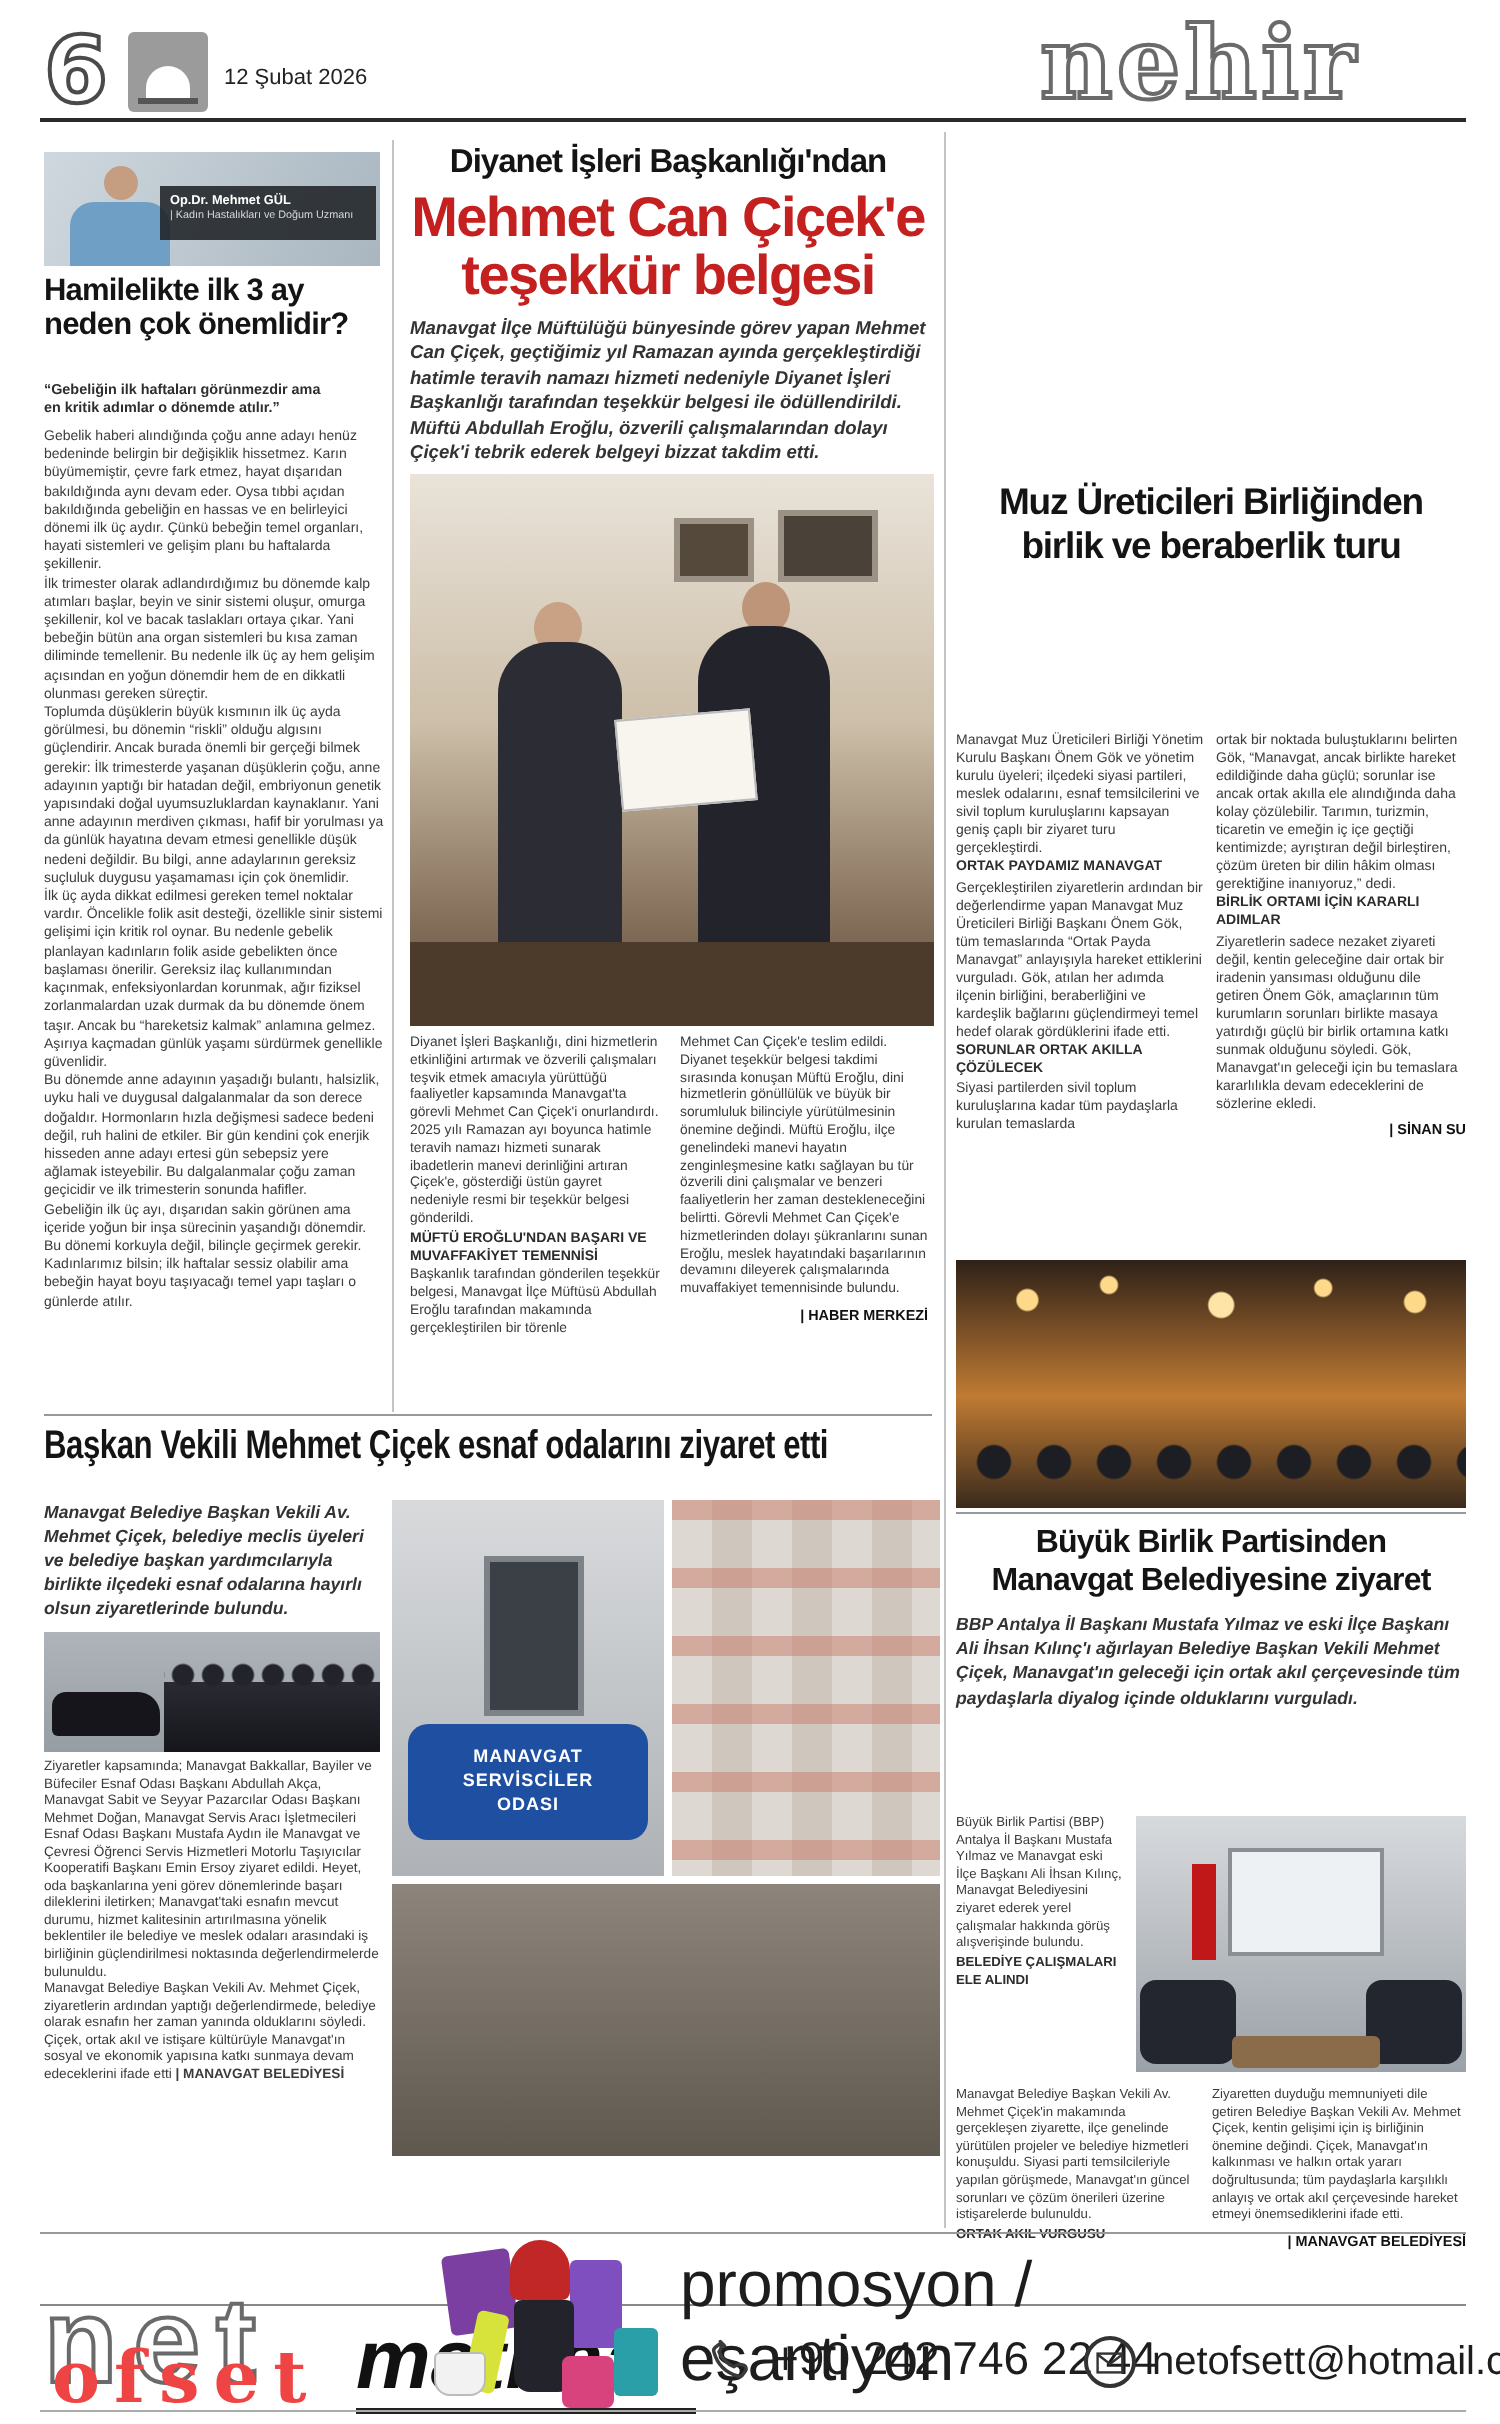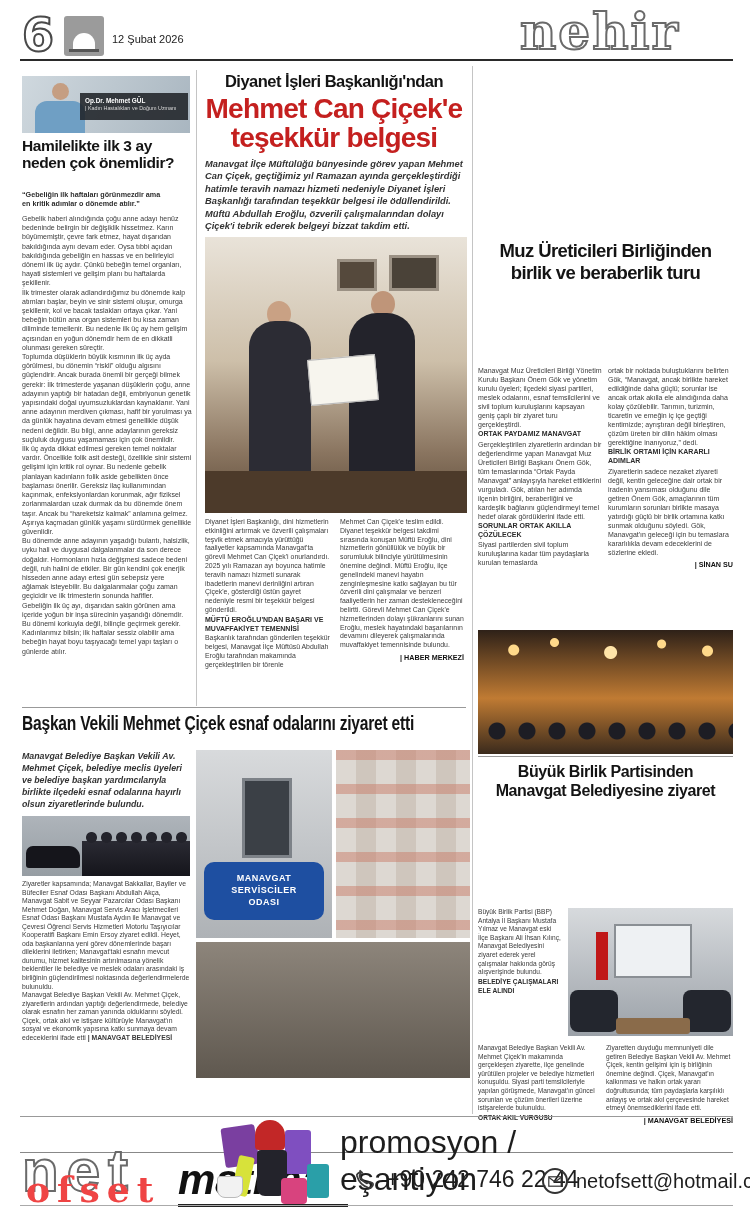--- a/index.html
+++ b/index.html
@@ -223,20 +223,21 @@
     <div class="muztext">Ziyaretlerin sadece nezaket ziyareti değil, kentin geleceğine dair ortak bir iradenin yansıması olduğunu dile getiren Önem Gök, amaçlarının tüm kurumların sorunları birlikte masaya yatırdığı güçlü bir birlik ortamına katkı sunmak olduğunu söyledi. Gök, Manavgat'ın geleceği için bu temaslara kararlılıkla devam edeceklerini de sözlerine ekledi.</div>
     <div class="byline">| SİNAN SU</div>
   </div>
   <div class="abs" id="muz-photo2">
     <div class="lights"></div>
     <div class="figs"></div>
   </div>
 
   <div class="abs headline pre" id="bbp-headline">Büyük Birlik Partisinden
 Manavgat Belediyesine ziyaret</div>
+  <div class="abs lead" id="bbp-lead">BBP Antalya İl Başkanı Mustafa Yılmaz ve eski İlçe Başkanı Ali İhsan Kılınç'ı ağırlayan Belediye Başkan Vekili Mehmet Çiçek, Manavgat'ın geleceği için ortak akıl çerçevesinde tüm paydaşlarla diyalog içinde olduklarını vurguladı.</div>
   <div class="abs" id="bbp-col1">
     <div class="muztext" style="font-size:6.6px;line-height:8.6px;">Büyük Birlik Partisi (BBP) Antalya İl Başkanı Mustafa Yılmaz ve Manavgat eski İlçe Başkanı Ali İhsan Kılınç, Manavgat Belediyesini ziyaret ederek yerel çalışmalar hakkında görüş alışverişinde bulundu.</div>
     <div class="subhead" style="font-size:6.6px;">BELEDİYE ÇALIŞMALARI ELE ALINDI</div>
   </div>
   <div class="abs" id="bbp-photo">
     <div class="window"></div>
     <div class="flag"></div>
     <div class="chair1"></div>
     <div class="chair2"></div>
     <div class="table"></div>

